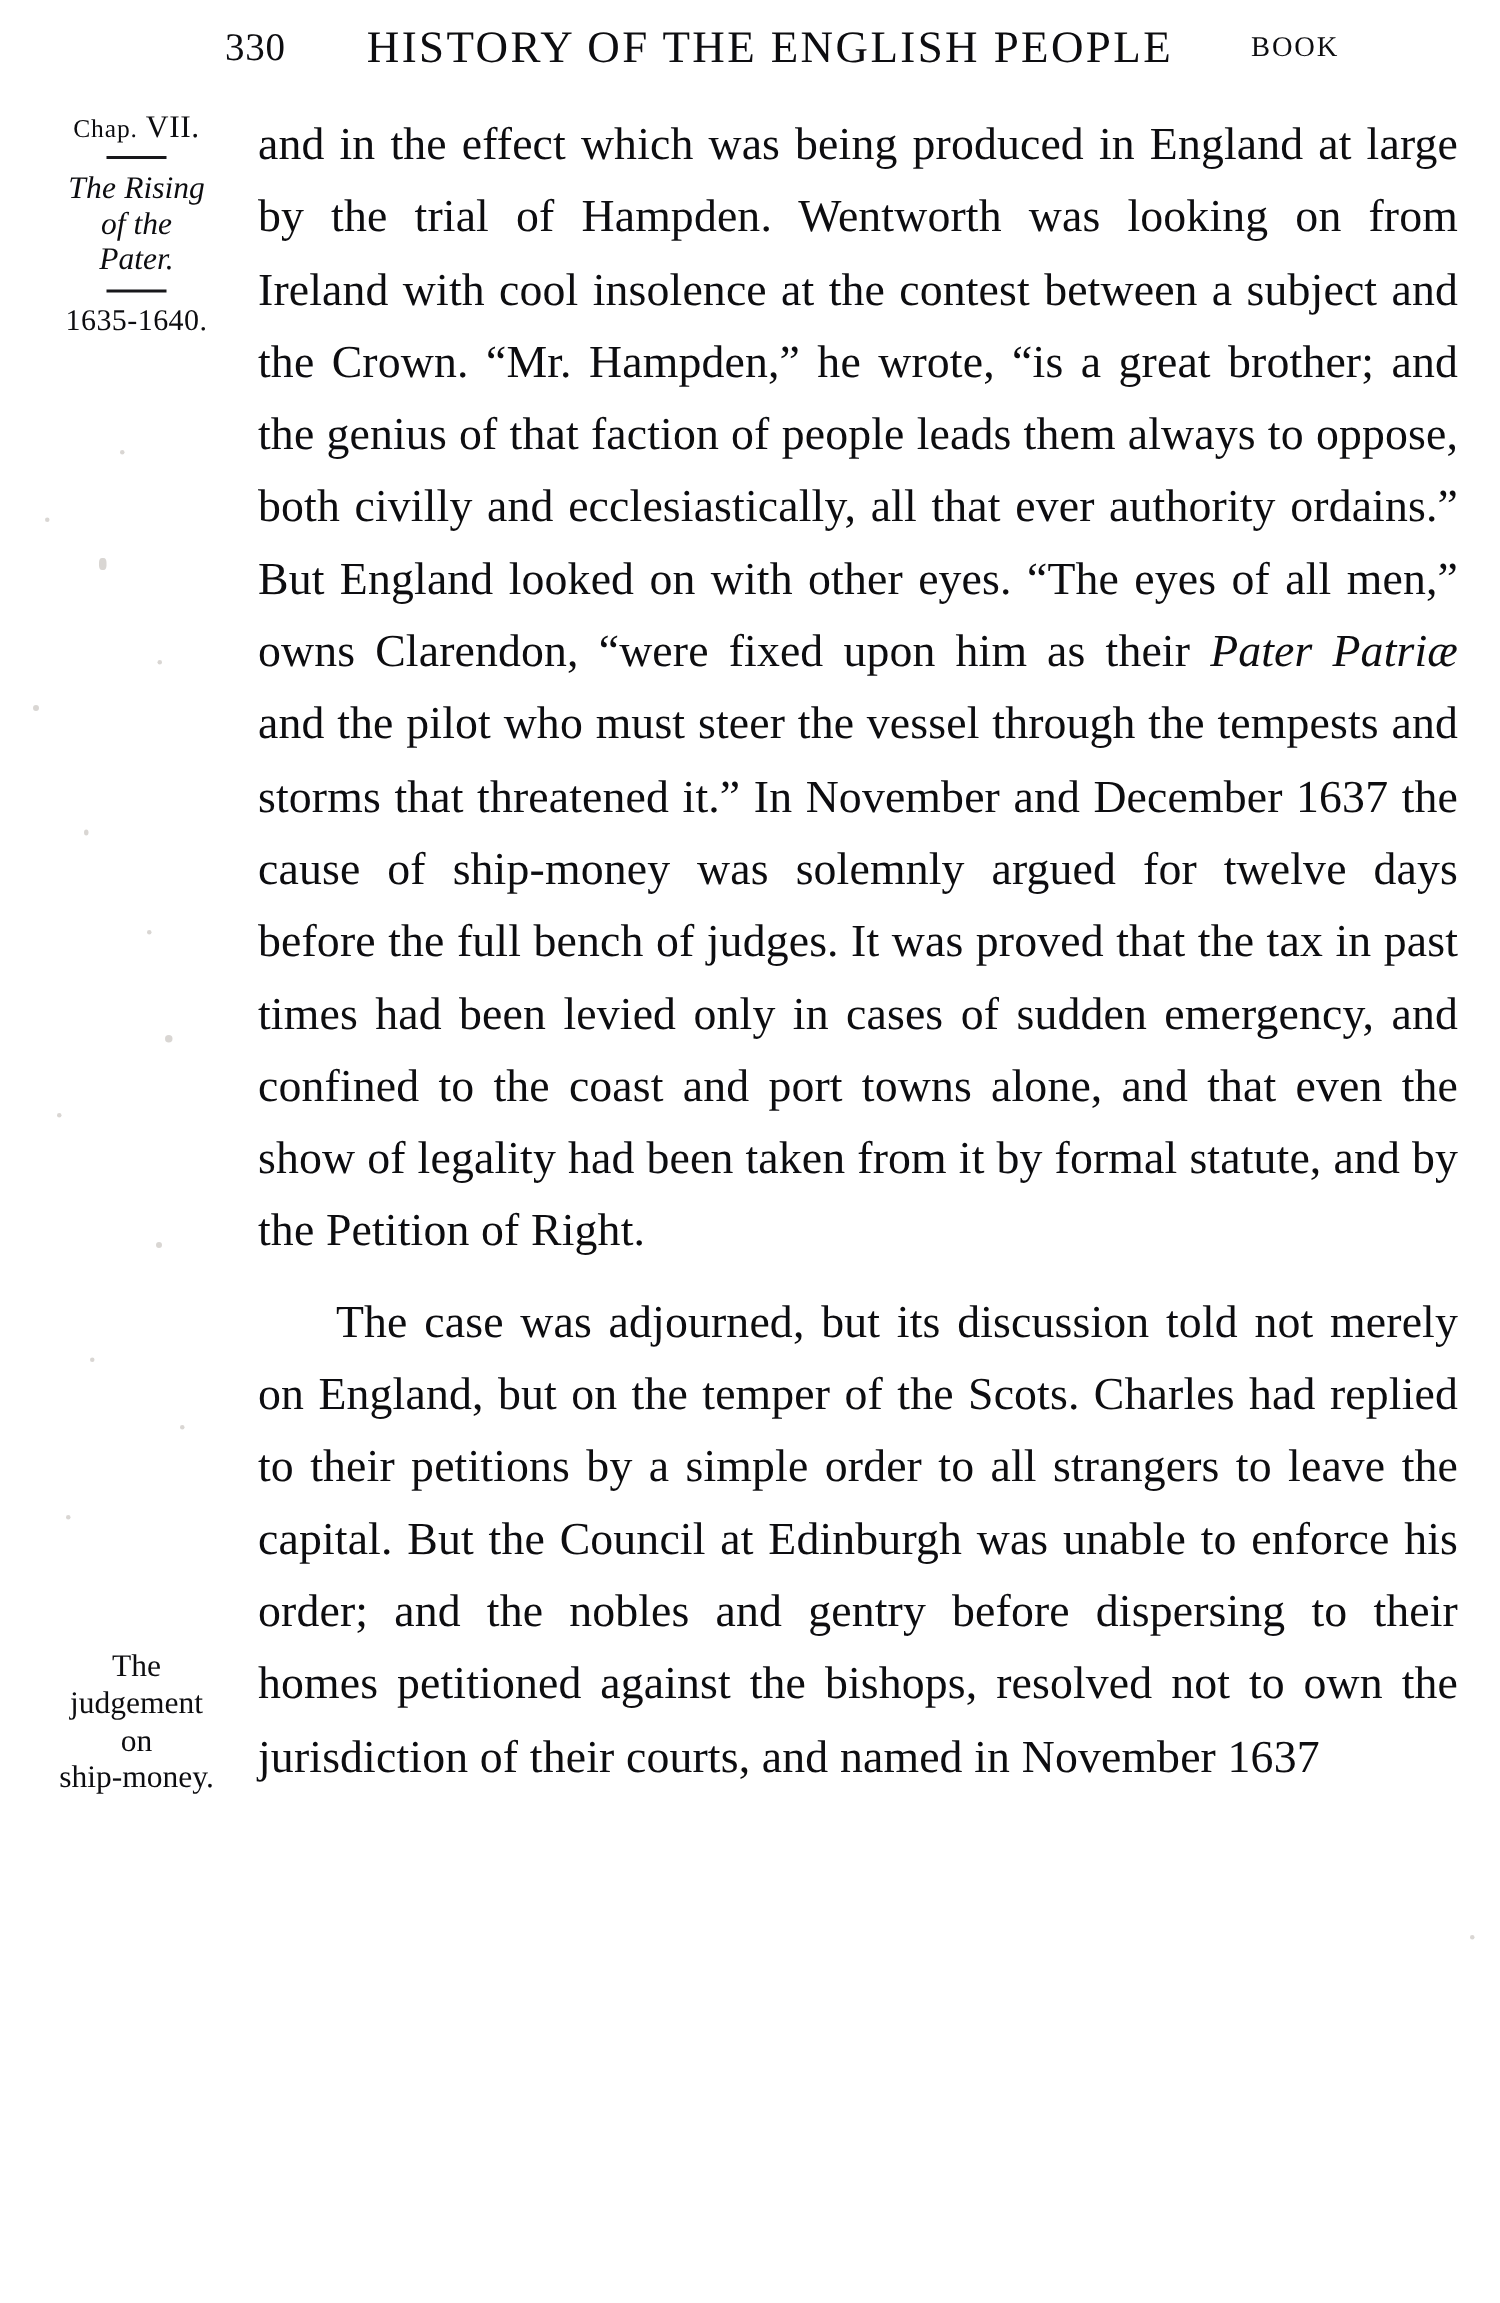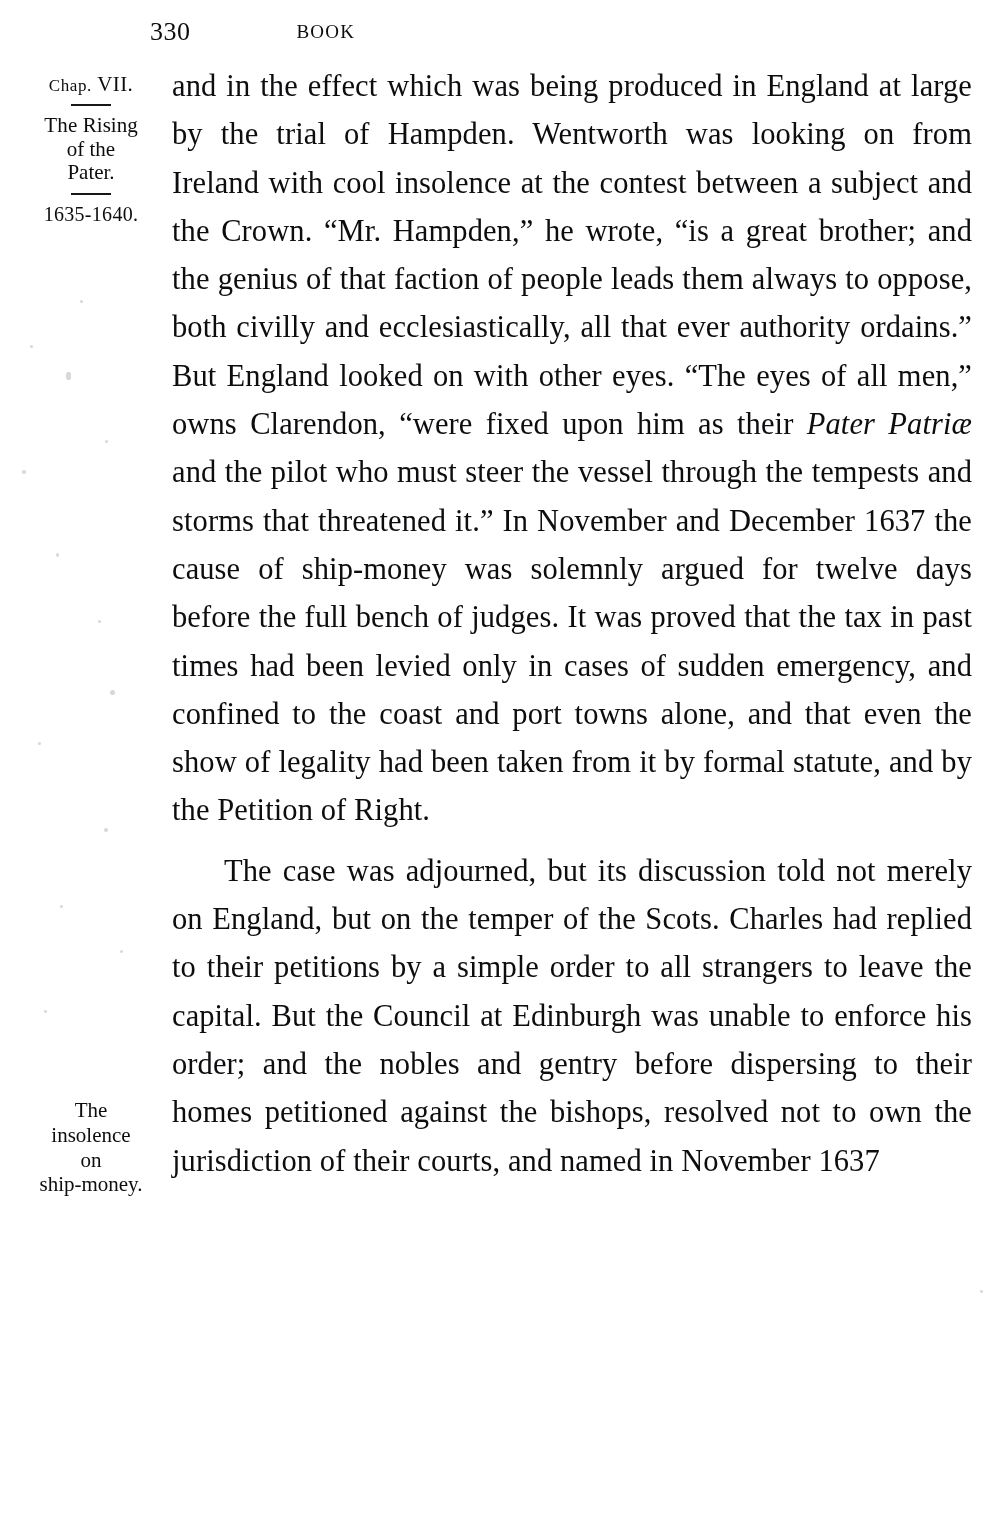--- a/index.html
+++ b/index.html
@@ -71,20 +71,21 @@
   .rule {
     width: 40px;
     height: 2px;
     background: #17171a;
     margin: 8px auto 8px auto;
   }
   .note-title {
     font-size: 21px;
     line-height: 1.12;
     margin-bottom: 2px;
+    font-style: italic;
   }
   .note-title .lead {
     letter-spacing: 0.2px;
   }
   .note-dates {
     font-size: 20px;
     letter-spacing: 0.3px;
     margin-top: 4px;
   }
   .note-second {
@@ -94,21 +95,21 @@
     width: 146px;
     text-align: center;
     font-size: 21px;
     line-height: 1.18;
   }
 
   
   .body-col {
     position: absolute;
     left: 172px;
-    top: 62px;
+    top: 72px;
     width: 800px;
   }
   .body-col p {
     margin: 0;
     font-size: 30.5px;
     line-height: 48.3px;
     text-align: justify;
     text-justify: inter-word;
     letter-spacing: 0.1px;
   }
@@ -129,20 +130,21 @@
     opacity: 0.55;
   }
 </style>
 </head>
 <body>
 
 <div class="page">
 
   <div class="running-head">
     <span class="folio">330</span>
+    <span class="head-title">HISTORY OF THE ENGLISH PEOPLE</span>
     <span class="head-book">BOOK</span>
   </div>
 
   <div class="margin-col">
     <div class="note note-chapter">
       <span class="smallcaps">Chap.</span>
       <span>VII.</span>
     </div>
     <div class="rule"></div>
     <div class="note note-title">
@@ -150,21 +152,21 @@
       <span>Rising</span><br>
       <span>of the</span><br>
       <span>Pater.</span>
     </div>
     <div class="rule"></div>
     <div class="note note-dates">1635-1640.</div>
   </div>
 
   <div class="note-second">
     <div>The</div>
-    <div>insolence</div>
+    <div>judgement</div>
     <div>on</div>
     <div>ship-money.</div>
   </div>
 
   <div class="body-col">
     <p><span>and in the effect which was being produced in England at large by the trial of Hampden. Wentworth was looking on from Ireland with cool insolence at the contest between a subject and the Crown. “Mr. Hampden,” he wrote, “is a great brother; and the genius of that faction of people leads them always to oppose, both civilly and ecclesiastically, all that ever authority ordains.” But England looked on with other eyes. “The eyes of all men,” owns Clarendon, “were fixed upon him as their </span><i>Pater Patriæ</i><span> and the pilot who must steer the vessel through the tempests and storms that threatened it.” In November and December 1637 the cause of ship-money was solemnly argued for twelve days before the full bench of judges. It was proved that the tax in past times had been levied only in cases of sudden emergency, and confined to the coast and port towns alone, and that even the show of legality had been taken from it by formal statute, and by the Petition of Right.</span></p>
     <p class="indent">The case was adjourned, but its discussion told not merely on England, but on the temper of the Scots. Charles had replied to their petitions by a simple order to all strangers to leave the capital. But the Council at Edinburgh was unable to enforce his order; and the nobles and gentry before dispersing to their homes petitioned against the bishops, resolved not to own the jurisdiction of their courts, and named in November 1637</p>
   </div>
 
   <div class="speck" style="left:66px; top:372px; width:5px; height:8px; border-radius:40%;"></div>

